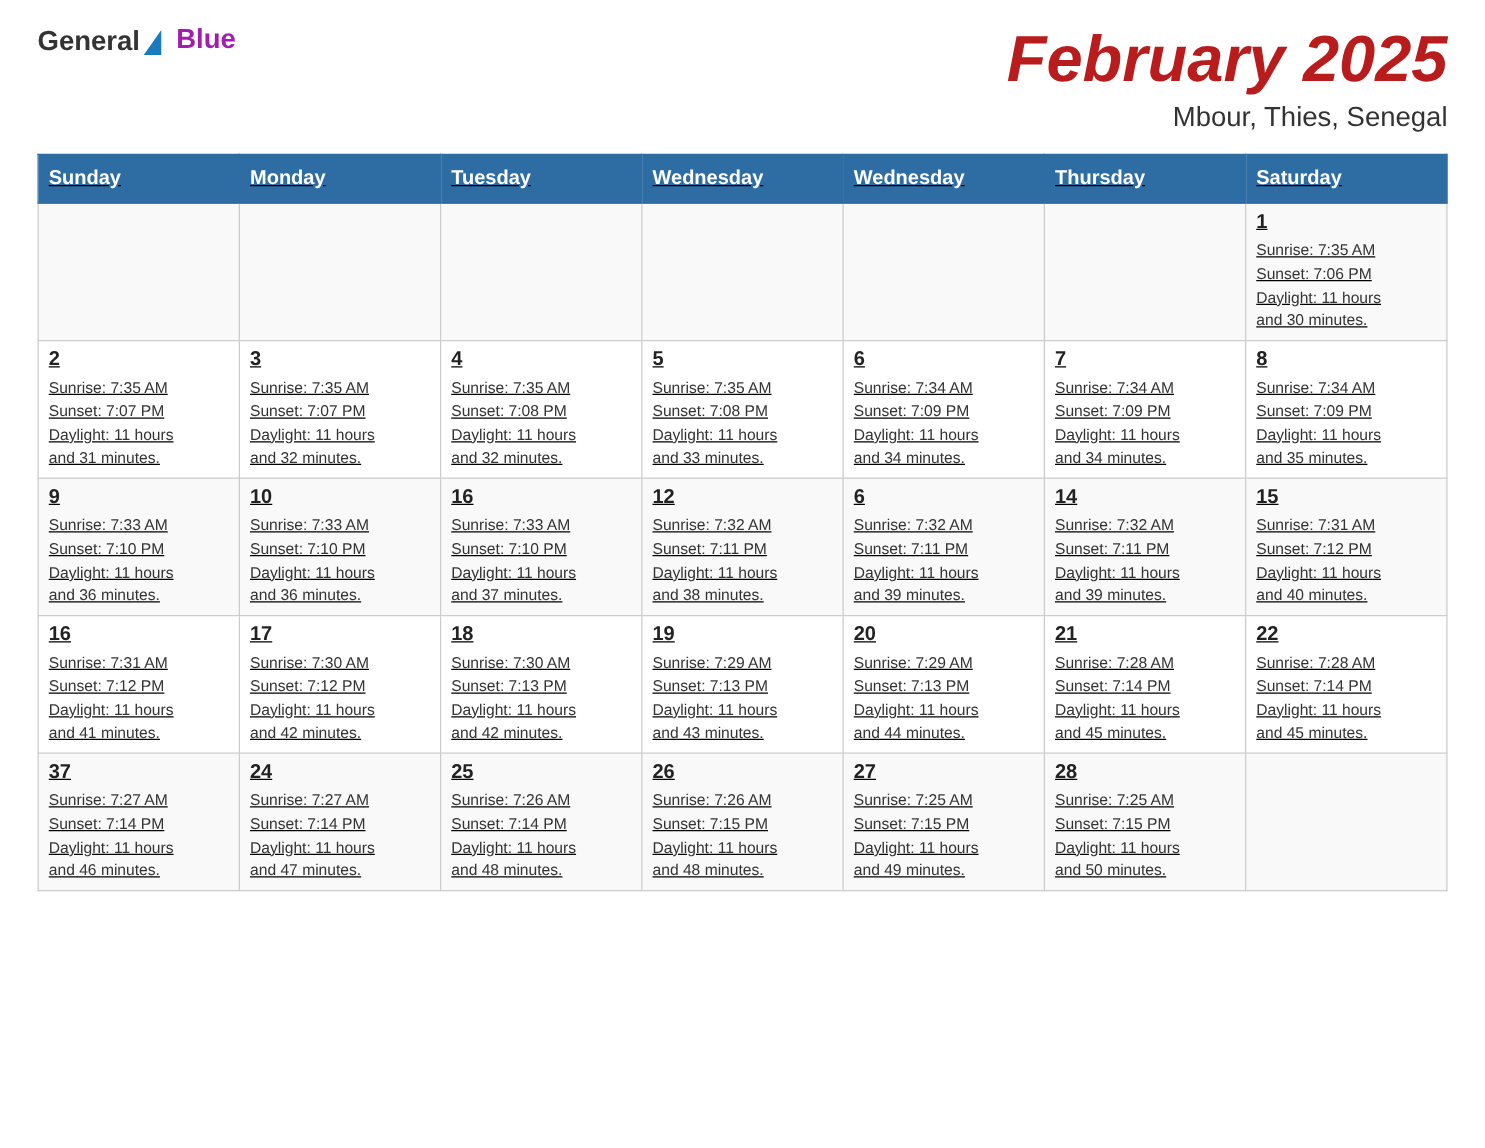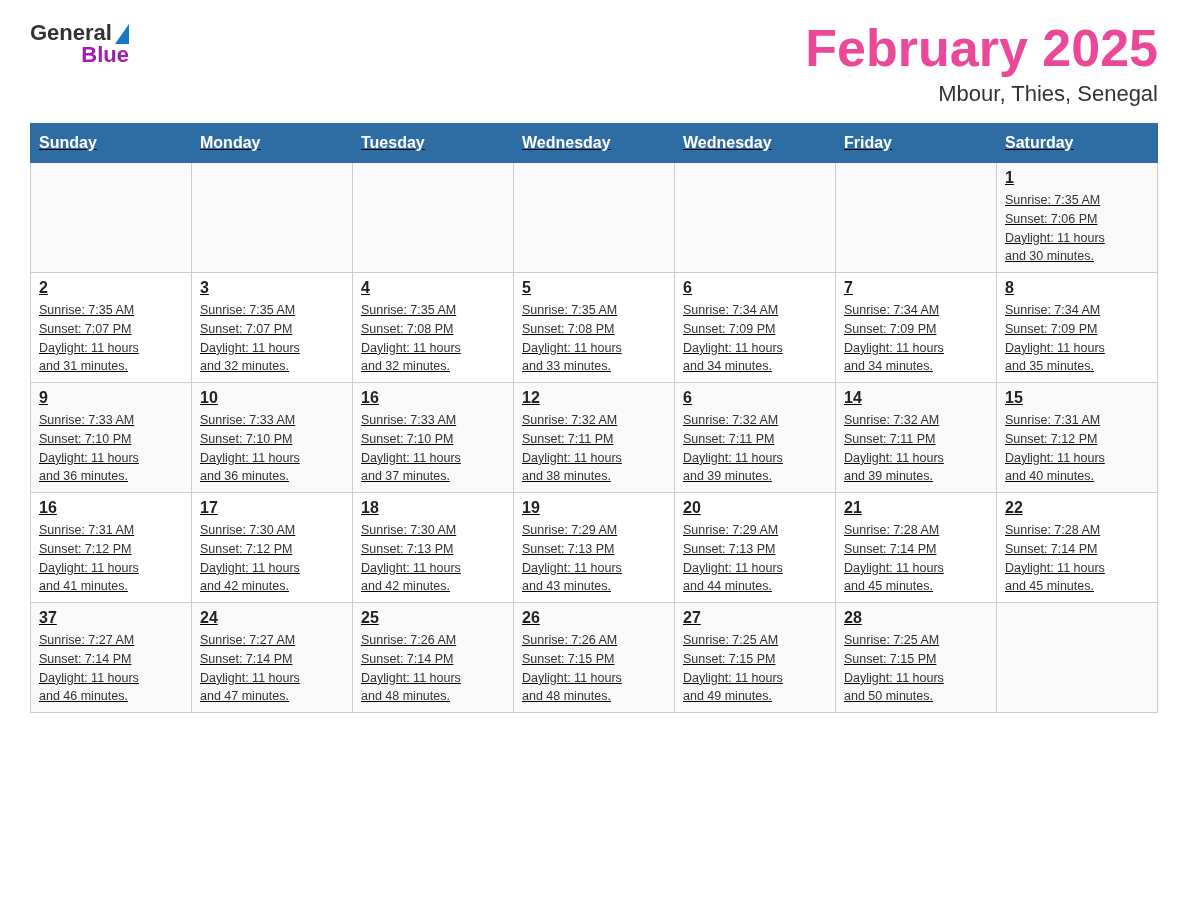--- a/index.html
+++ b/index.html
@@ -11,22 +11,22 @@
       min-height: 918px;
     }
     .header {
       display: flex;
       justify-content: space-between;
       align-items: flex-start;
       margin-bottom: 16px;
     }
     .logo {
       display: flex;
-      flex-direction: column;
-      align-items: flex-end;
+      align-items: center;
+      gap: 12px;
     }
     .logo-top {
       display: flex;
       align-items: center;
     }
     .logo-general {
       font-size: 22px;
       font-weight: bold;
       color: #333;
     }
@@ -44,22 +44,23 @@
       color: #a21caf;
       margin-left: 0;
       margin-top: -4px;
     }
     .title-section {
       text-align: right;
     }
     .calendar-title {
       font-size: 52px;
       font-weight: bold;
-      color: #ec4899;
+      color: #b91c1c;
       line-height: 1.1;
+      font-style: italic;
     }
     .calendar-subtitle {
       font-size: 22px;
       color: #333;
       margin-top: 4px;
     }
     .calendar {
       width: 100%;
       border-collapse: collapse;
       text-decoration: underline;
@@ -122,21 +123,21 @@
 </div>
 
 <table class="calendar">
   <thead>
     <tr>
     <th>Sunday</th>
         <th>Monday</th>
         <th>Tuesday</th>
         <th>Wednesday</th>
         <th>Wednesday</th>
-        <th>Friday</th>
+        <th>Thursday</th>
         <th>Saturday</th>
       </tr>
   </thead>
   <tbody id="calendar-body">
   <tr class="row-1">
         <td></td>
         <td></td>
         <td></td>
         <td></td>
         <td></td>

